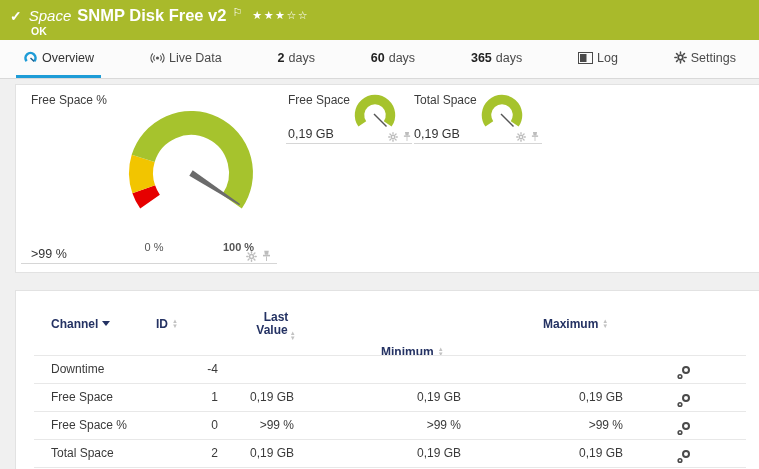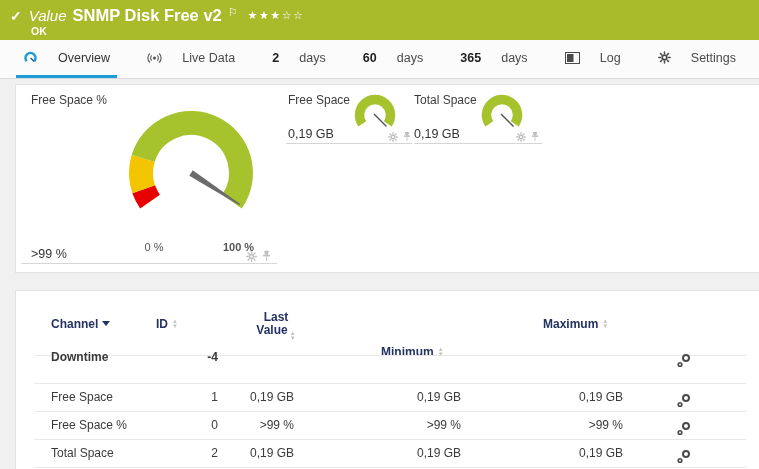--- a/index.html
+++ b/index.html
@@ -13,21 +13,21 @@
   .hdr-kind{font-style:italic;font-size:15px;margin-right:6px;}
   .hdr-title{font-weight:bold;font-size:16.5px;}
   .hdr-flag{font-size:11px;margin-left:6px;position:relative;top:-5px;}
   .hdr-stars{margin-left:10px;font-size:11px;letter-spacing:1.5px;position:relative;top:-2px;}
   .hdr-status{position:absolute;left:31px;top:25px;font-size:10.5px;font-weight:bold;}
 
   
   .tabbar{position:absolute;top:40px;left:0;width:100%;height:39px;background:#fbfbfb;
           border-bottom:1px solid #d9d9d9;display:flex;justify-content:space-between;
           padding:0 16px;box-sizing:border-box;}
-  .tab{display:flex;align-items:center;gap:20px;font-size:12.5px;color:#4a4a4a;
+  .tab{display:flex;align-items:center;gap:4px;font-size:12.5px;color:#4a4a4a;
        padding:0 7px;cursor:pointer;border-bottom:3px solid transparent;box-sizing:border-box;}
   .tab.active{border-bottom-color:#1e9cd7;color:#333;}
   .tab .num{font-weight:bold;color:#222;}
 
   
   .panel{position:absolute;background:#fff;border:1px solid #e2e2e2;box-sizing:border-box;}
   #panel-gauges{top:84px;left:15px;width:746px;height:189px;}
   #panel-table{top:290px;left:15px;width:746px;height:200px;}
 
   .blk-title{position:absolute;font-size:12px;color:#3c3c3c;}
@@ -56,21 +56,21 @@
   .rline{position:absolute;left:18px;width:712px;height:1px;background:#e8e8e8;}
 </style>
 </head>
 <body>
 
 <div class="page">
 
   <div class="sensor-header">
     <div class="hdr-line1">
       <span class="hdr-check">✓</span>
-      <span class="hdr-kind">Value</span>
+      <span class="hdr-kind">Space</span>
       <span class="hdr-title">SNMP Disk Free v2</span>
       <span class="hdr-flag">⚐</span>
       <span class="hdr-stars"><span>★</span><span>★</span><span>★</span><span>☆</span><span>☆</span></span>
     </div>
     <div class="hdr-status">OK</div>
   </div>
 
   <div class="tabbar">
     <div class="tab active">
       <svg width="15" height="13" viewBox="0 0 15 13">
@@ -234,21 +234,21 @@
       <span>Minimum</span>
       <span class="sort"></span>
     </div>
     <div class="th right" style="left:527px;width:80px;">
       <span>Maximum</span>
       <span class="sort"></span>
     </div>
 
     <div class="rline" style="top:64px;"></div>
 
-    <div class="trow" style="top:52px;font-weight:bold;">
+    <div class="trow" style="top:64px;">
       <span class="c-name">Downtime</span>
       <span class="c-id">-4</span>
       <span class="c-last"></span>
       <span class="c-min"></span>
       <span class="c-max"></span>
       <span class="c-tools">
         <svg width="15" height="15" viewBox="0 0 15 15">
           <circle cx="10" cy="5" r="3" fill="none" stroke="#4a4a4a" stroke-width="2"></circle>
           <circle cx="4" cy="11.5" r="1.8" fill="none" stroke="#4a4a4a" stroke-width="1.6"></circle>
         </svg>

